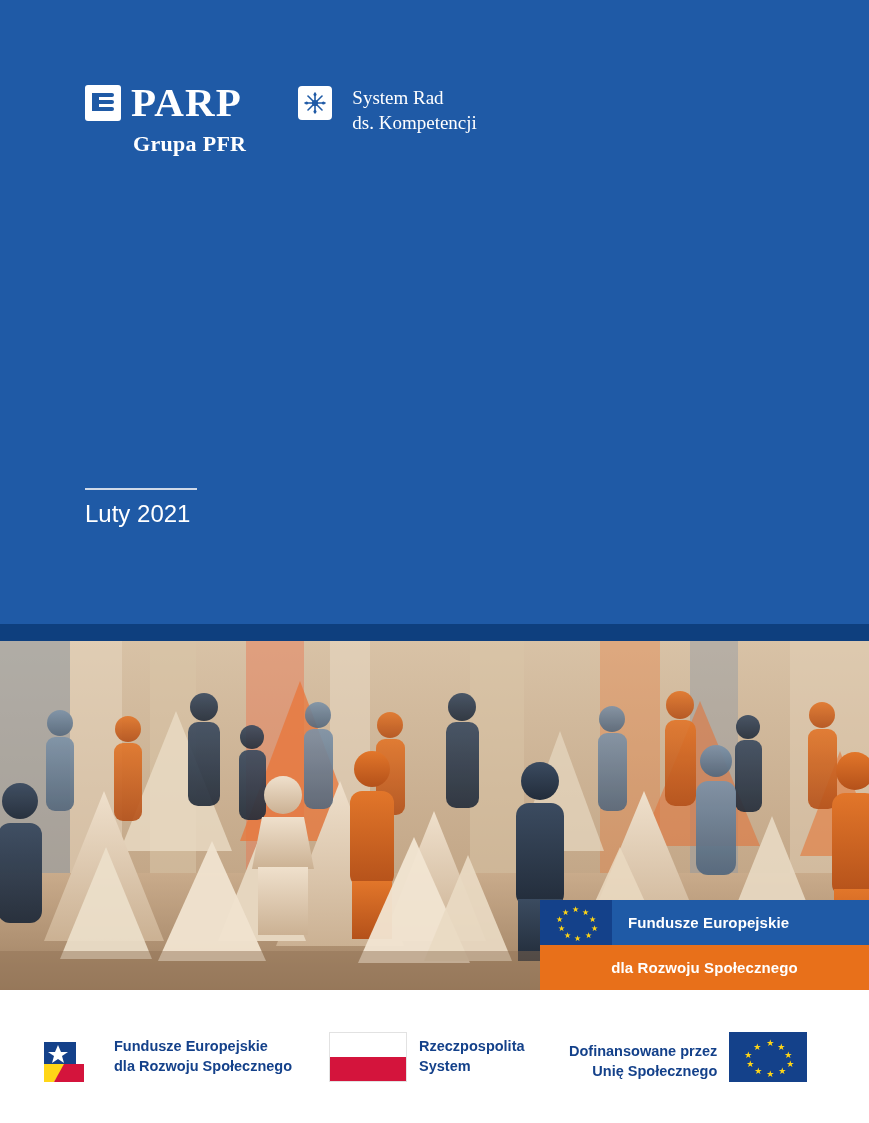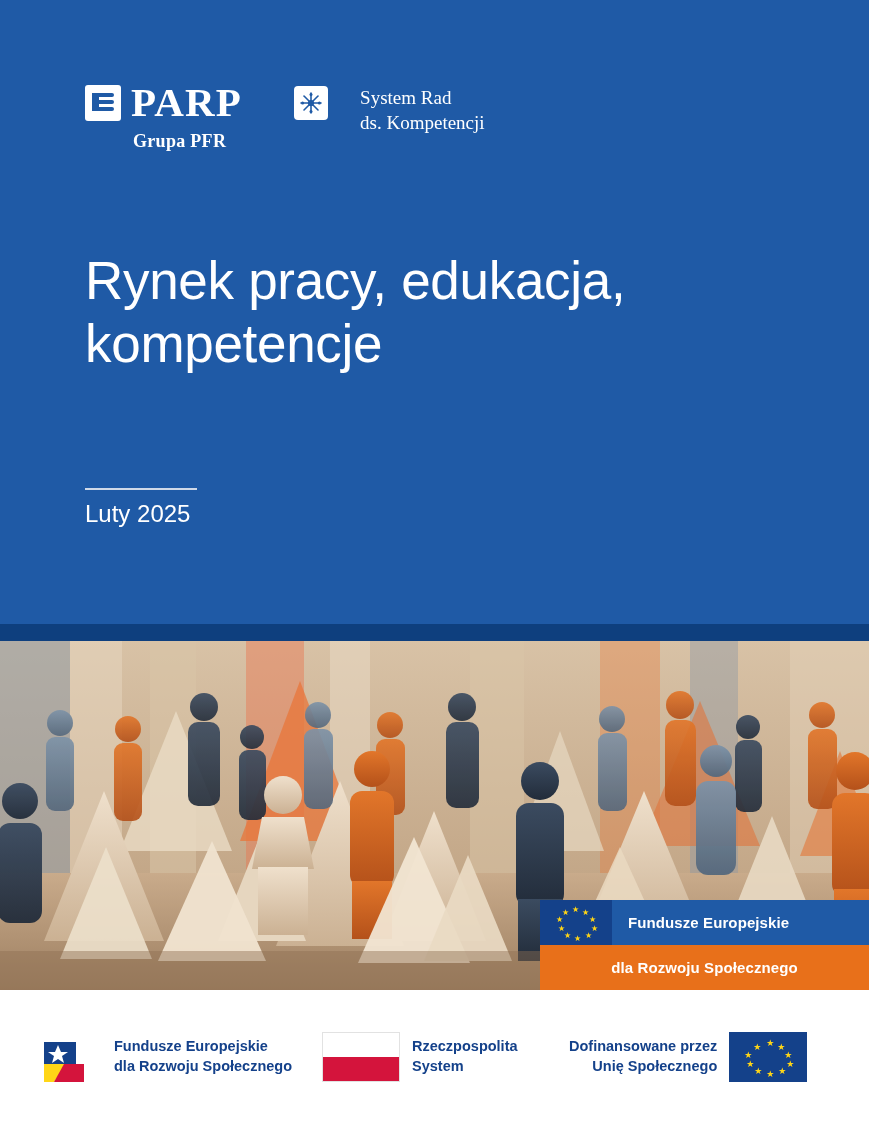--- a/index.html
+++ b/index.html
@@ -64,28 +64,28 @@
     color: #ffffff;
     font-family: "Liberation Serif", serif;
     font-size: 41px;
     font-weight: 700;
     letter-spacing: 1.2px;
     line-height: 1;
   }
   .parp-sub {
     color: #ffffff;
     font-family: "Liberation Serif", serif;
-    font-size: 18px;
+    font-size: 22px;
     font-weight: 700;
     margin-top: 8px;
     margin-left: 48px;
     letter-spacing: .3px;
   }
 
-  .srk-logo { display: flex; align-items: flex-start; gap: 32px; margin-top: 4px; }
+  .srk-logo { display: flex; align-items: flex-start; gap: 20px; margin-top: 4px; }
   .srk-mark {
     width: 34px; height: 34px;
     background: #ffffff;
     border-radius: 4px;
     position: relative;
     flex: 0 0 auto;
   }
   .srk-mark svg { position: absolute; left: 3px; top: 3px; }
   .srk-text {
     color: #ffffff;
@@ -231,22 +231,22 @@
   }
   .eu-flag .star {
     position: absolute;
     color: #ffd617;
     font-size: 9px;
     line-height: 9px;
   }
   .f-label.right { text-align: right; margin-left: 0; margin-right: 12px; }
 
   .g1 { position: absolute; left: 44px; }
-  .g2 { position: absolute; left: 322px; }
-  .g3 { position: absolute; left: 569px; }
+  .g2 { position: absolute; left: 329px; }
+  .g3 { position: absolute; left: 569px; align-items: flex-end; }
 </style>
 </head>
 <body>
 
 <div class="page">
 
   <div class="hero">
     <div class="hero-inner">
 
       <div class="logo-row">
@@ -276,23 +276,22 @@
             </svg>
           </span>
           <span class="srk-text">
             <span>System Rad</span><br>
             <span>ds. Kompetencji</span>
           </span>
         </div>
 
       </div>
 
-      <h1 class="title">Rynek pracy, edukacja, kompetencje</h1>
       <div class="rule"></div>
-      <div class="date">Luty 2025</div>
+      <div class="date">Luty 2021</div>
     </div>
   </div>
 
   <div class="hero-strip"></div>
 
   <div class="photo">
     <svg width="869" height="349" viewBox="0 0 869 349" preserveAspectRatio="none" aria-hidden="true">
       <defs>
         <linearGradient id="bgw" x1="0" y1="0" x2="0" y2="1">
           <stop offset="0" stop-color="#d8c2a6"></stop>

